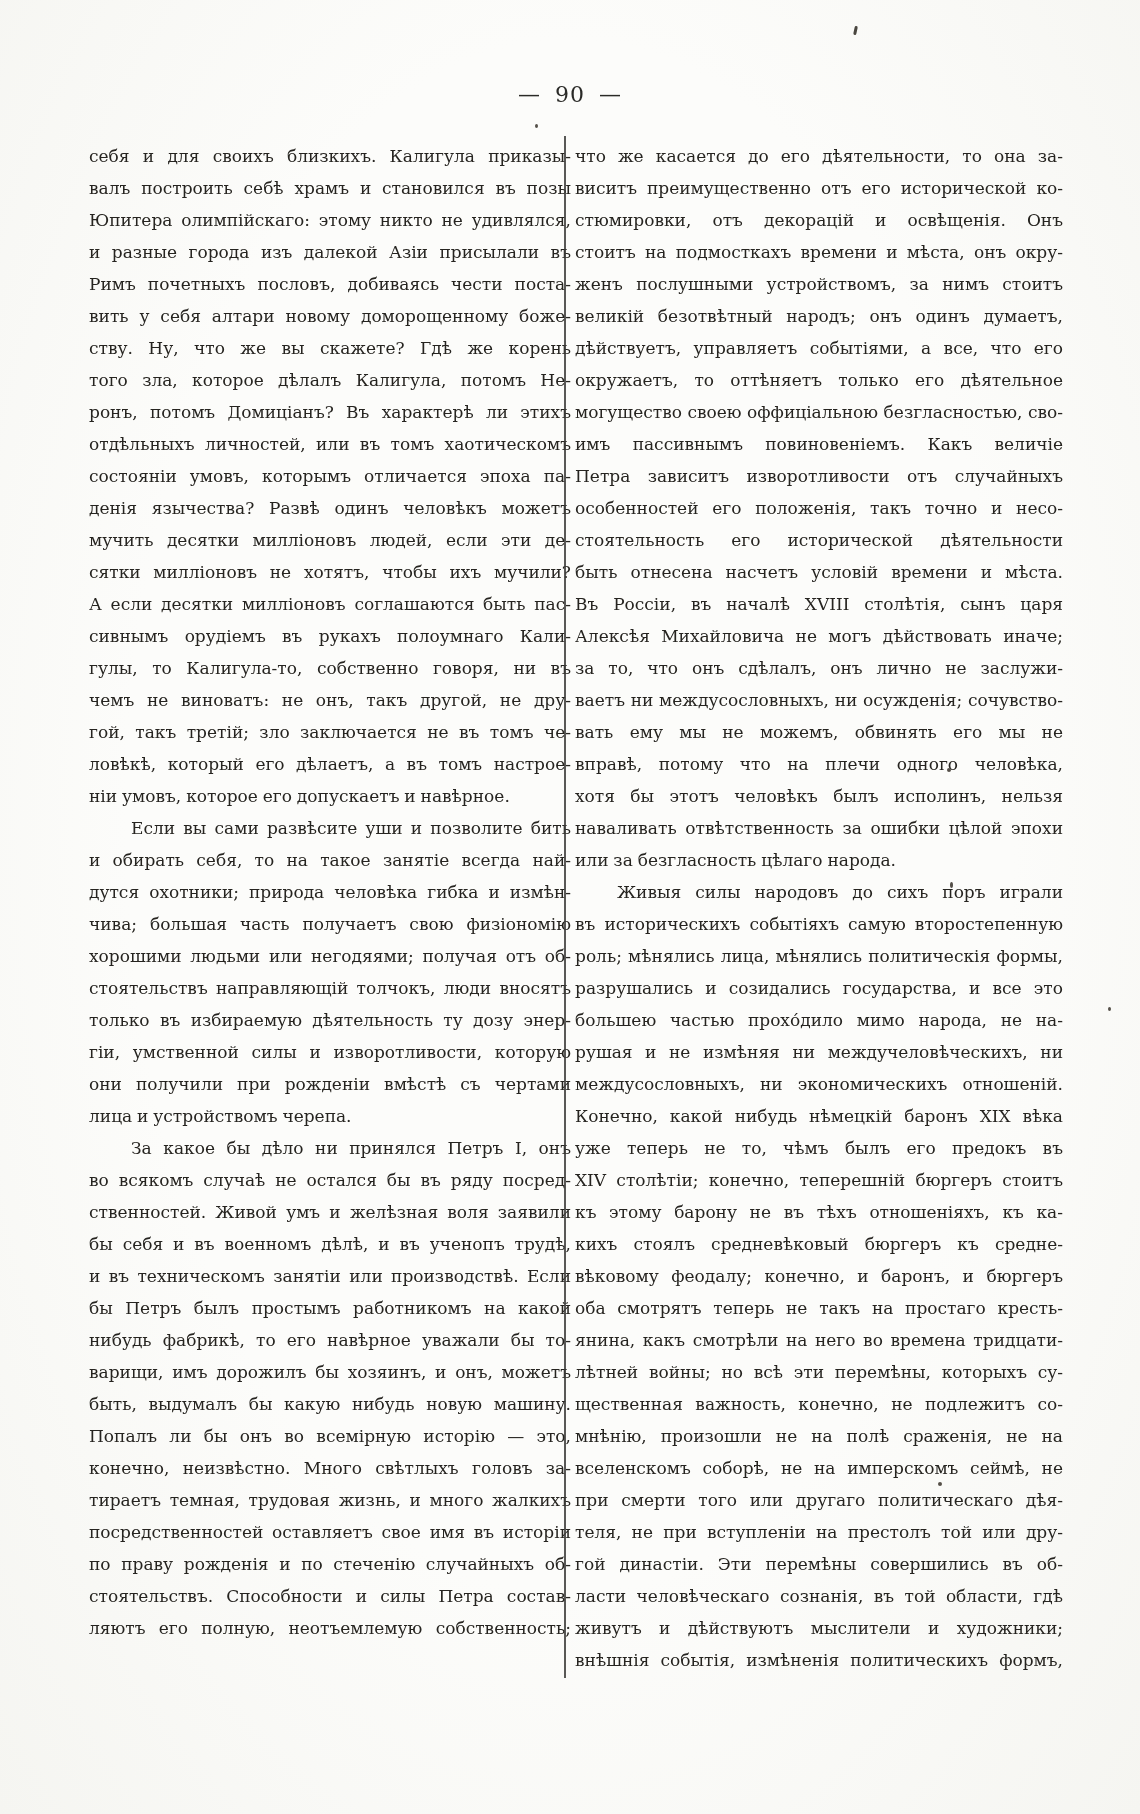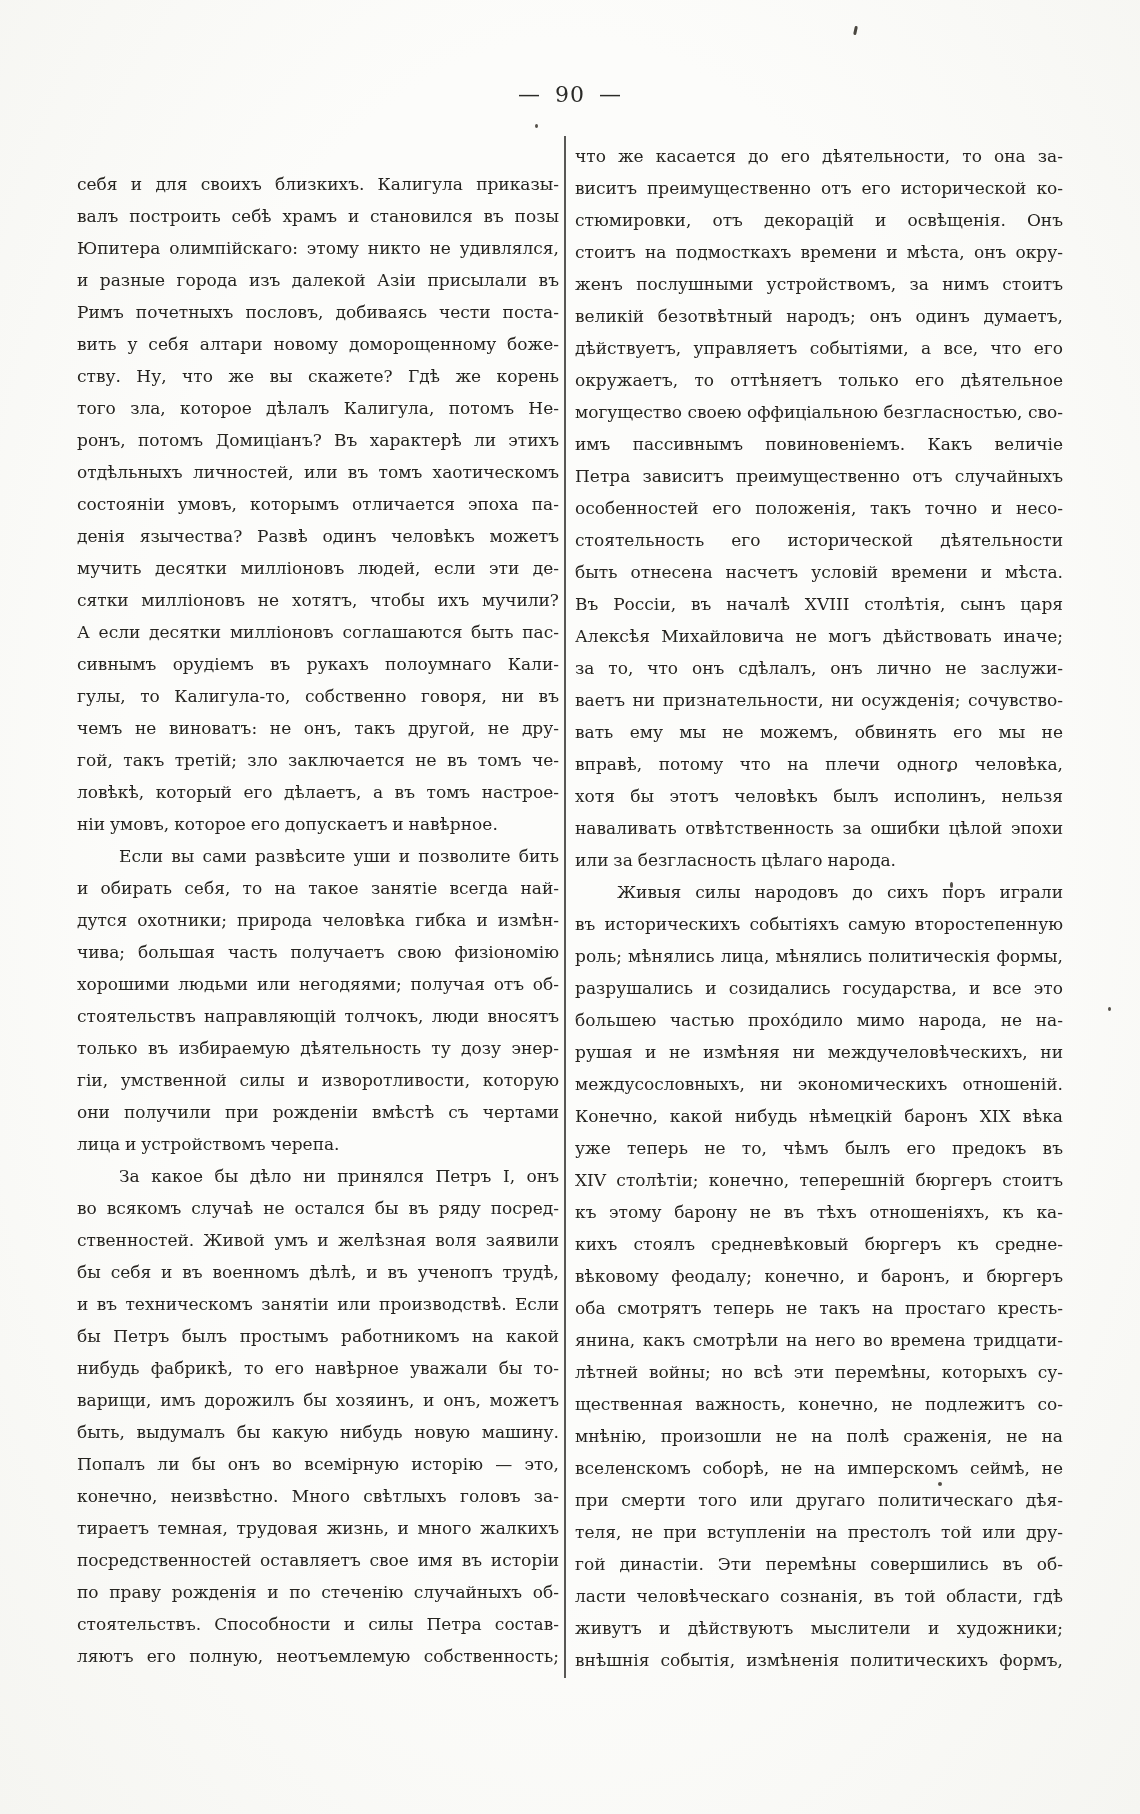--- a/index.html
+++ b/index.html
@@ -14,21 +14,21 @@
     color:#262420;
   }
   .header{
     position:absolute;top:82px;left:77px;width:986px;
     text-align:center;font-size:22px;color:#2a2a27;
     letter-spacing:1px;
   }
   .header .dash{margin:0 14px;}
   .textblock{position:absolute;left:77px;top:140px;width:986px;height:1540px;}
   .col{position:absolute;top:0;font-size:17px;color:#262420;}
-  .col-left{left:0;width:482px;margin-top:28px;}
+  .col-left{left:12px;width:482px;}
   .col-right{left:498px;width:488px;}
   .divider{
     position:absolute;left:487px;top:-4px;width:2px;height:1542px;
     background:#3c3b38;opacity:.85;
   }
   .line{
     height:32px;line-height:32px;overflow:hidden;
     text-align:justify;text-align-last:justify;
     white-space:normal;word-spacing:-0.5px;
   }
@@ -101,28 +101,28 @@
         <div class="line">что же касается до его дѣятельности, то она за-</div>
         <div class="line">виситъ преимущественно отъ его исторической ко-</div>
         <div class="line">стюмировки, отъ декорацій и освѣщенія. Онъ</div>
         <div class="line">стоитъ на подмосткахъ времени и мѣста, онъ окру-</div>
         <div class="line">женъ послушными устройствомъ, за нимъ стоитъ</div>
         <div class="line">великій безотвѣтный народъ; онъ одинъ думаетъ,</div>
         <div class="line">дѣйствуетъ, управляетъ событіями, а все, что его</div>
         <div class="line">окружаетъ, то оттѣняетъ только его дѣятельное</div>
         <div class="line">могущество своею оффиціальною безгласностью, сво-</div>
         <div class="line">имъ пассивнымъ повиновеніемъ. Какъ величіе</div>
-        <div class="line">Петра зависитъ преимущественно отъ случайныхъ</div>
+        <div class="line">Петра зависитъ изворотливости отъ случайныхъ</div>
         <div class="line">особенностей его положенія, такъ точно и несо-</div>
         <div class="line">стоятельность его исторической дѣятельности должна</div>
         <div class="line">быть отнесена насчетъ условій времени и мѣста.</div>
         <div class="line">Въ Россіи, въ началѣ XVIII столѣтія, сынъ царя</div>
         <div class="line">Алексѣя Михайловича не могъ дѣйствовать иначе;</div>
         <div class="line">за то, что онъ сдѣлалъ, онъ лично не заслужи-</div>
-        <div class="line">ваетъ ни признательности, ни осужденія; сочувство-</div>
+        <div class="line">ваетъ ни междусословныхъ, ни осужденія; сочувство-</div>
         <div class="line">вать ему мы не можемъ, обвинять его мы не</div>
         <div class="line">вправѣ, потому что на плечи одного человѣка,</div>
         <div class="line">хотя бы этотъ человѣкъ былъ исполинъ, нельзя</div>
         <div class="line">наваливать отвѣтственность за ошибки цѣлой эпохи</div>
         <div class="line end">или за безгласность цѣлаго народа.</div>
         <div class="line indent">Живыя силы народовъ до сихъ поръ играли</div>
         <div class="line">въ историческихъ событіяхъ самую второстепенную</div>
         <div class="line">роль; мѣнялись лица, мѣнялись политическія формы,</div>
         <div class="line">разрушались и созидались государства, и все это</div>
         <div class="line">большею частью прохо́дило мимо народа, не на-</div>

